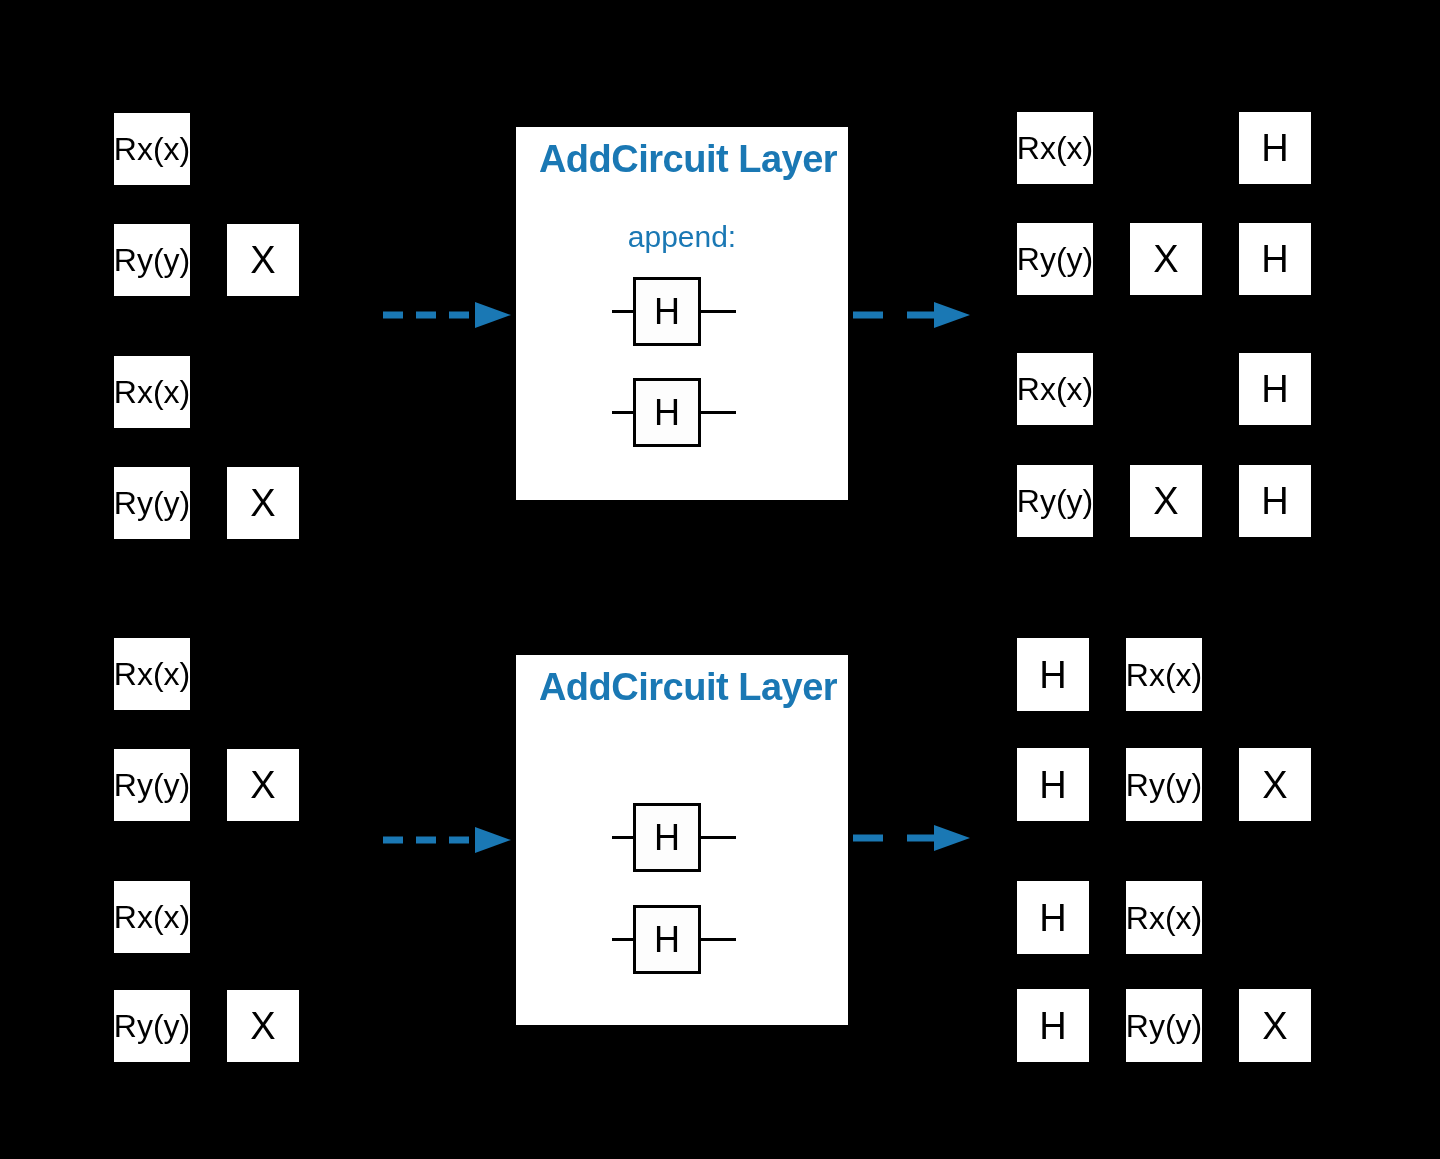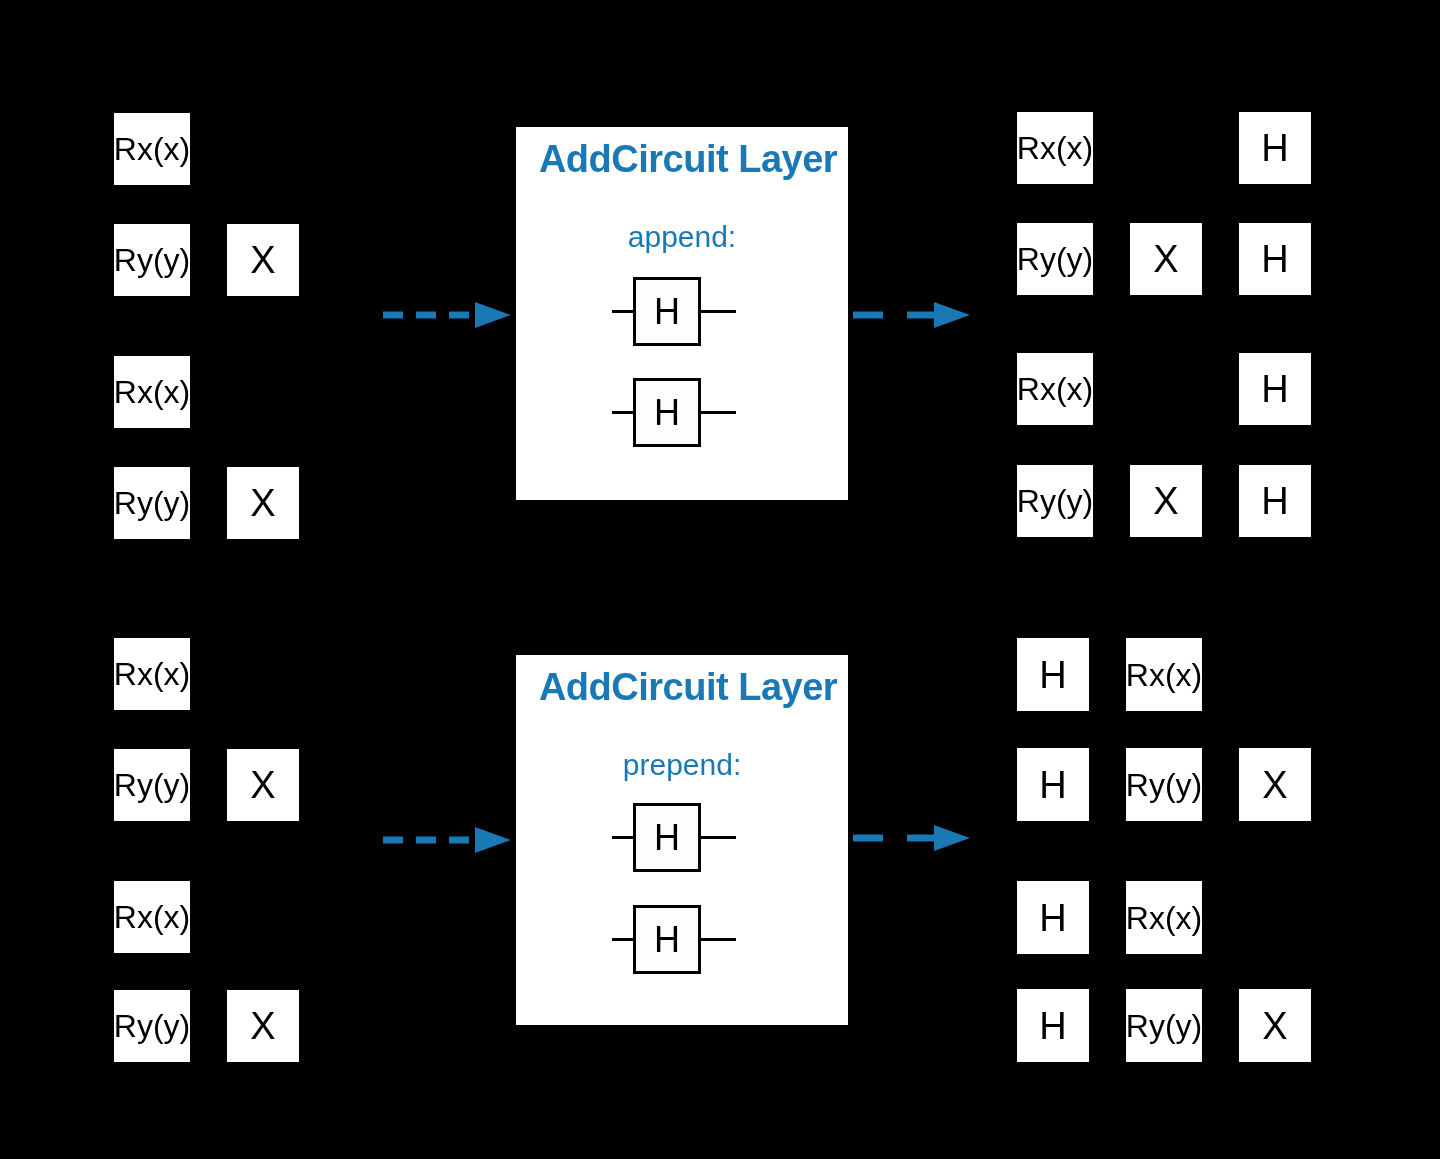--- a/index.html
+++ b/index.html
@@ -136,21 +136,20 @@
     </div>
     <div class="hrow" style="top:251px">
       <span class="stub stub-l"></span>
       <span class="hbox">H</span>
       <span class="stub stub-r"></span>
     </div>
   </div>
 
   <div class="panel" style="left:516px;top:655px;width:332px;height:370px">
     <div class="panel-title">AddCircuit Layer</div>
-    <div class="panel-mode">prepend:</div>
     <div class="hrow" style="top:148px">
       <span class="stub stub-l"></span>
       <span class="hbox">H</span>
       <span class="stub stub-r"></span>
     </div>
     <div class="hrow" style="top:250px">
       <span class="stub stub-l"></span>
       <span class="hbox">H</span>
       <span class="stub stub-r"></span>
     </div>

